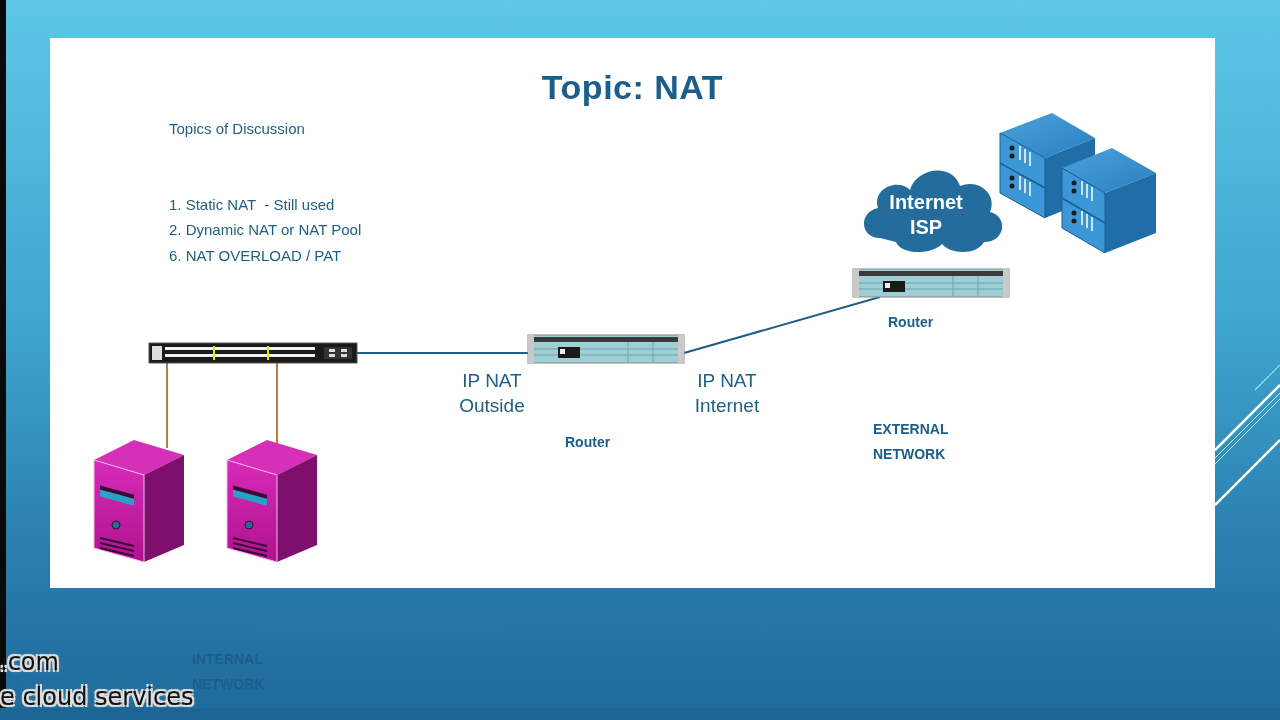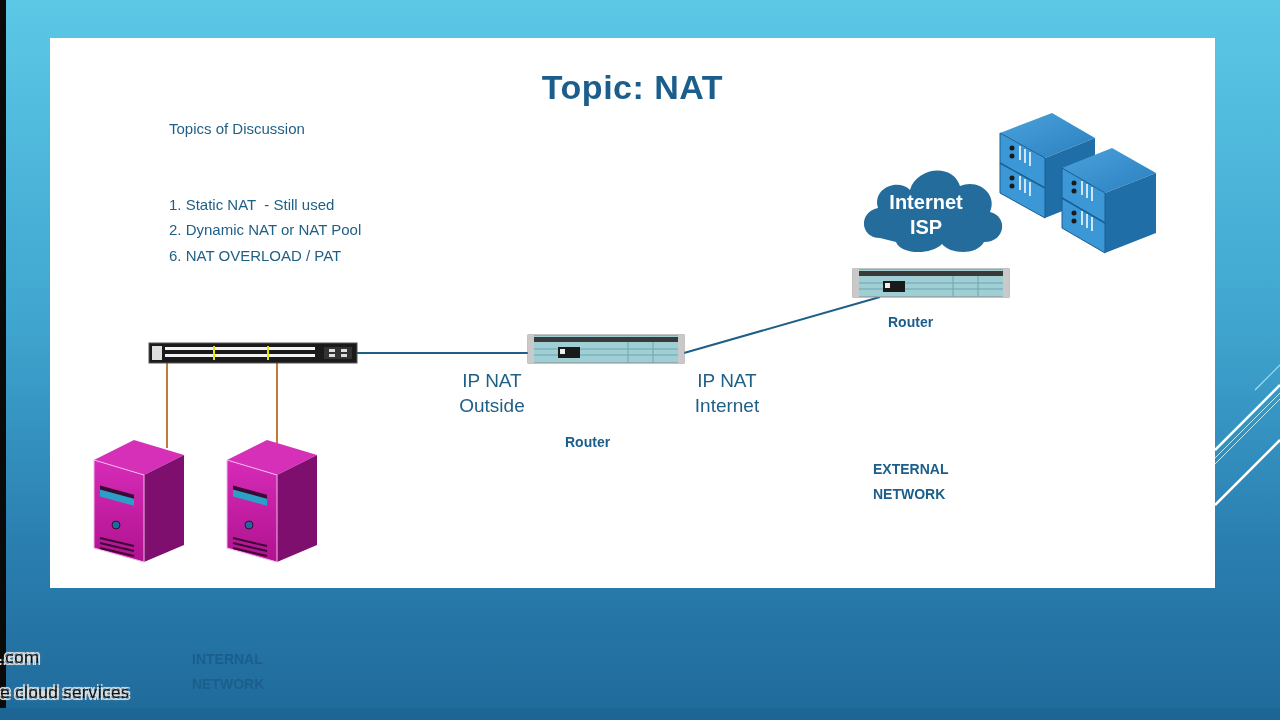--- a/index.html
+++ b/index.html
@@ -26,21 +26,21 @@
     .topics div { white-space: pre; }
     .gap { height: 25px; }
     .label {
       position: absolute; color: #1f5f86; font-size: 19px; text-align: center; line-height: 25px;
     }
     .bold-label {
       position: absolute; color: #1b5e8c; font-weight: bold; font-size: 14px; line-height: 25px;
     }
     .deco { position: absolute; left: 1215px; top: 330px; width: 65px; height: 210px; }
     .caption {
-      position: absolute; left: 0; font-size: 16px; color: #111;
+      position: absolute; left: 0; font-size: 24px; color: #111;
       font-family: "DejaVu Sans", sans-serif;
       text-shadow: -2px -2px 0 #ddd, 2px -2px 0 #ddd, -2px 2px 0 #ddd, 2px 2px 0 #ddd, 0 0 4px #bbb;
     }
     svg.diagram { position: absolute; left: 0; top: 0; }
   </style>
 </head>
 <body>
 
 <div class="left-strip"></div>
 
@@ -204,21 +204,21 @@
     <div>Outside</div>
   </div>
   <div class="label" style="left:627px; top:330px; width:100px;">
     <div>IP NAT</div>
     <div>Internet</div>
   </div>
 
   <div class="bold-label" style="left:515px; top:392px;">Router</div>
   <div class="bold-label" style="left:838px; top:272px;">Router</div>
 
-  <div class="bold-label" style="left:823px; top:379px;margin-top:40px;">
+  <div class="bold-label" style="left:823px; top:379px;">
     <div>EXTERNAL</div>
     <div>NETWORK</div>
   </div>
   <div class="bold-label" style="left:142px; top:579px;margin-top:30px;">
     <div>INTERNAL</div>
     <div>NETWORK</div>
   </div>
 </div>
 
 <svg class="deco" viewBox="0 0 65 210">

